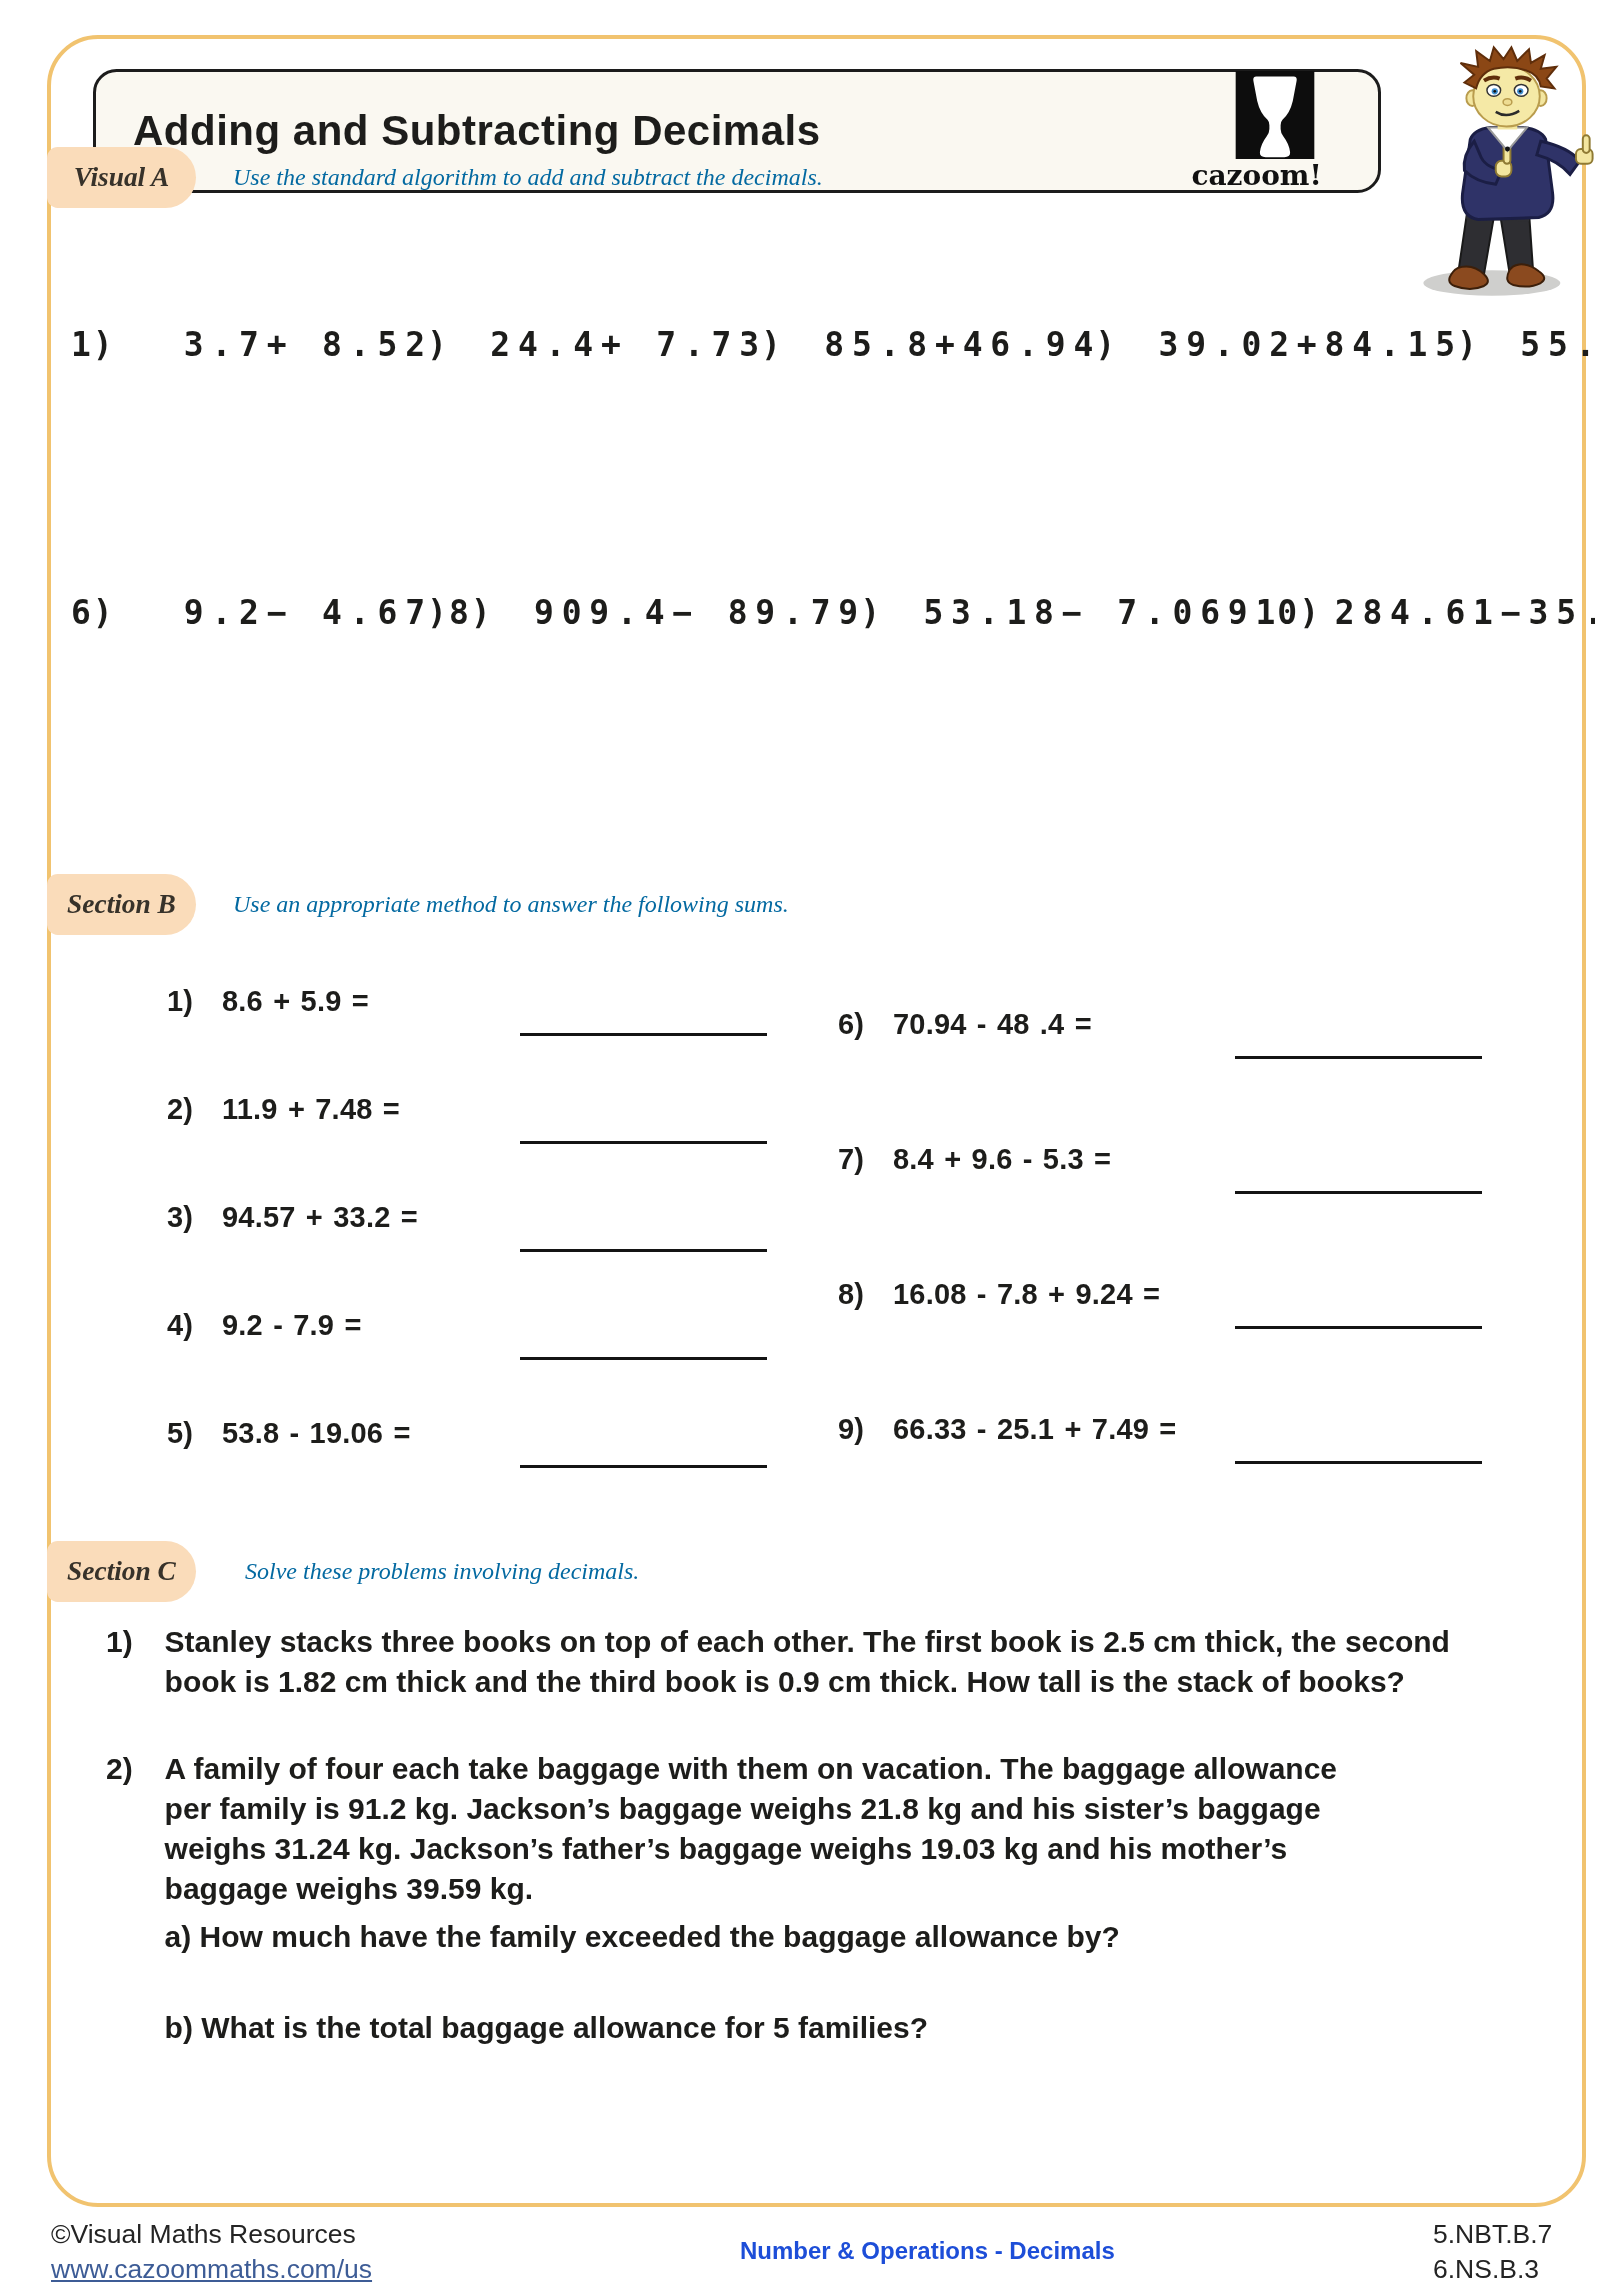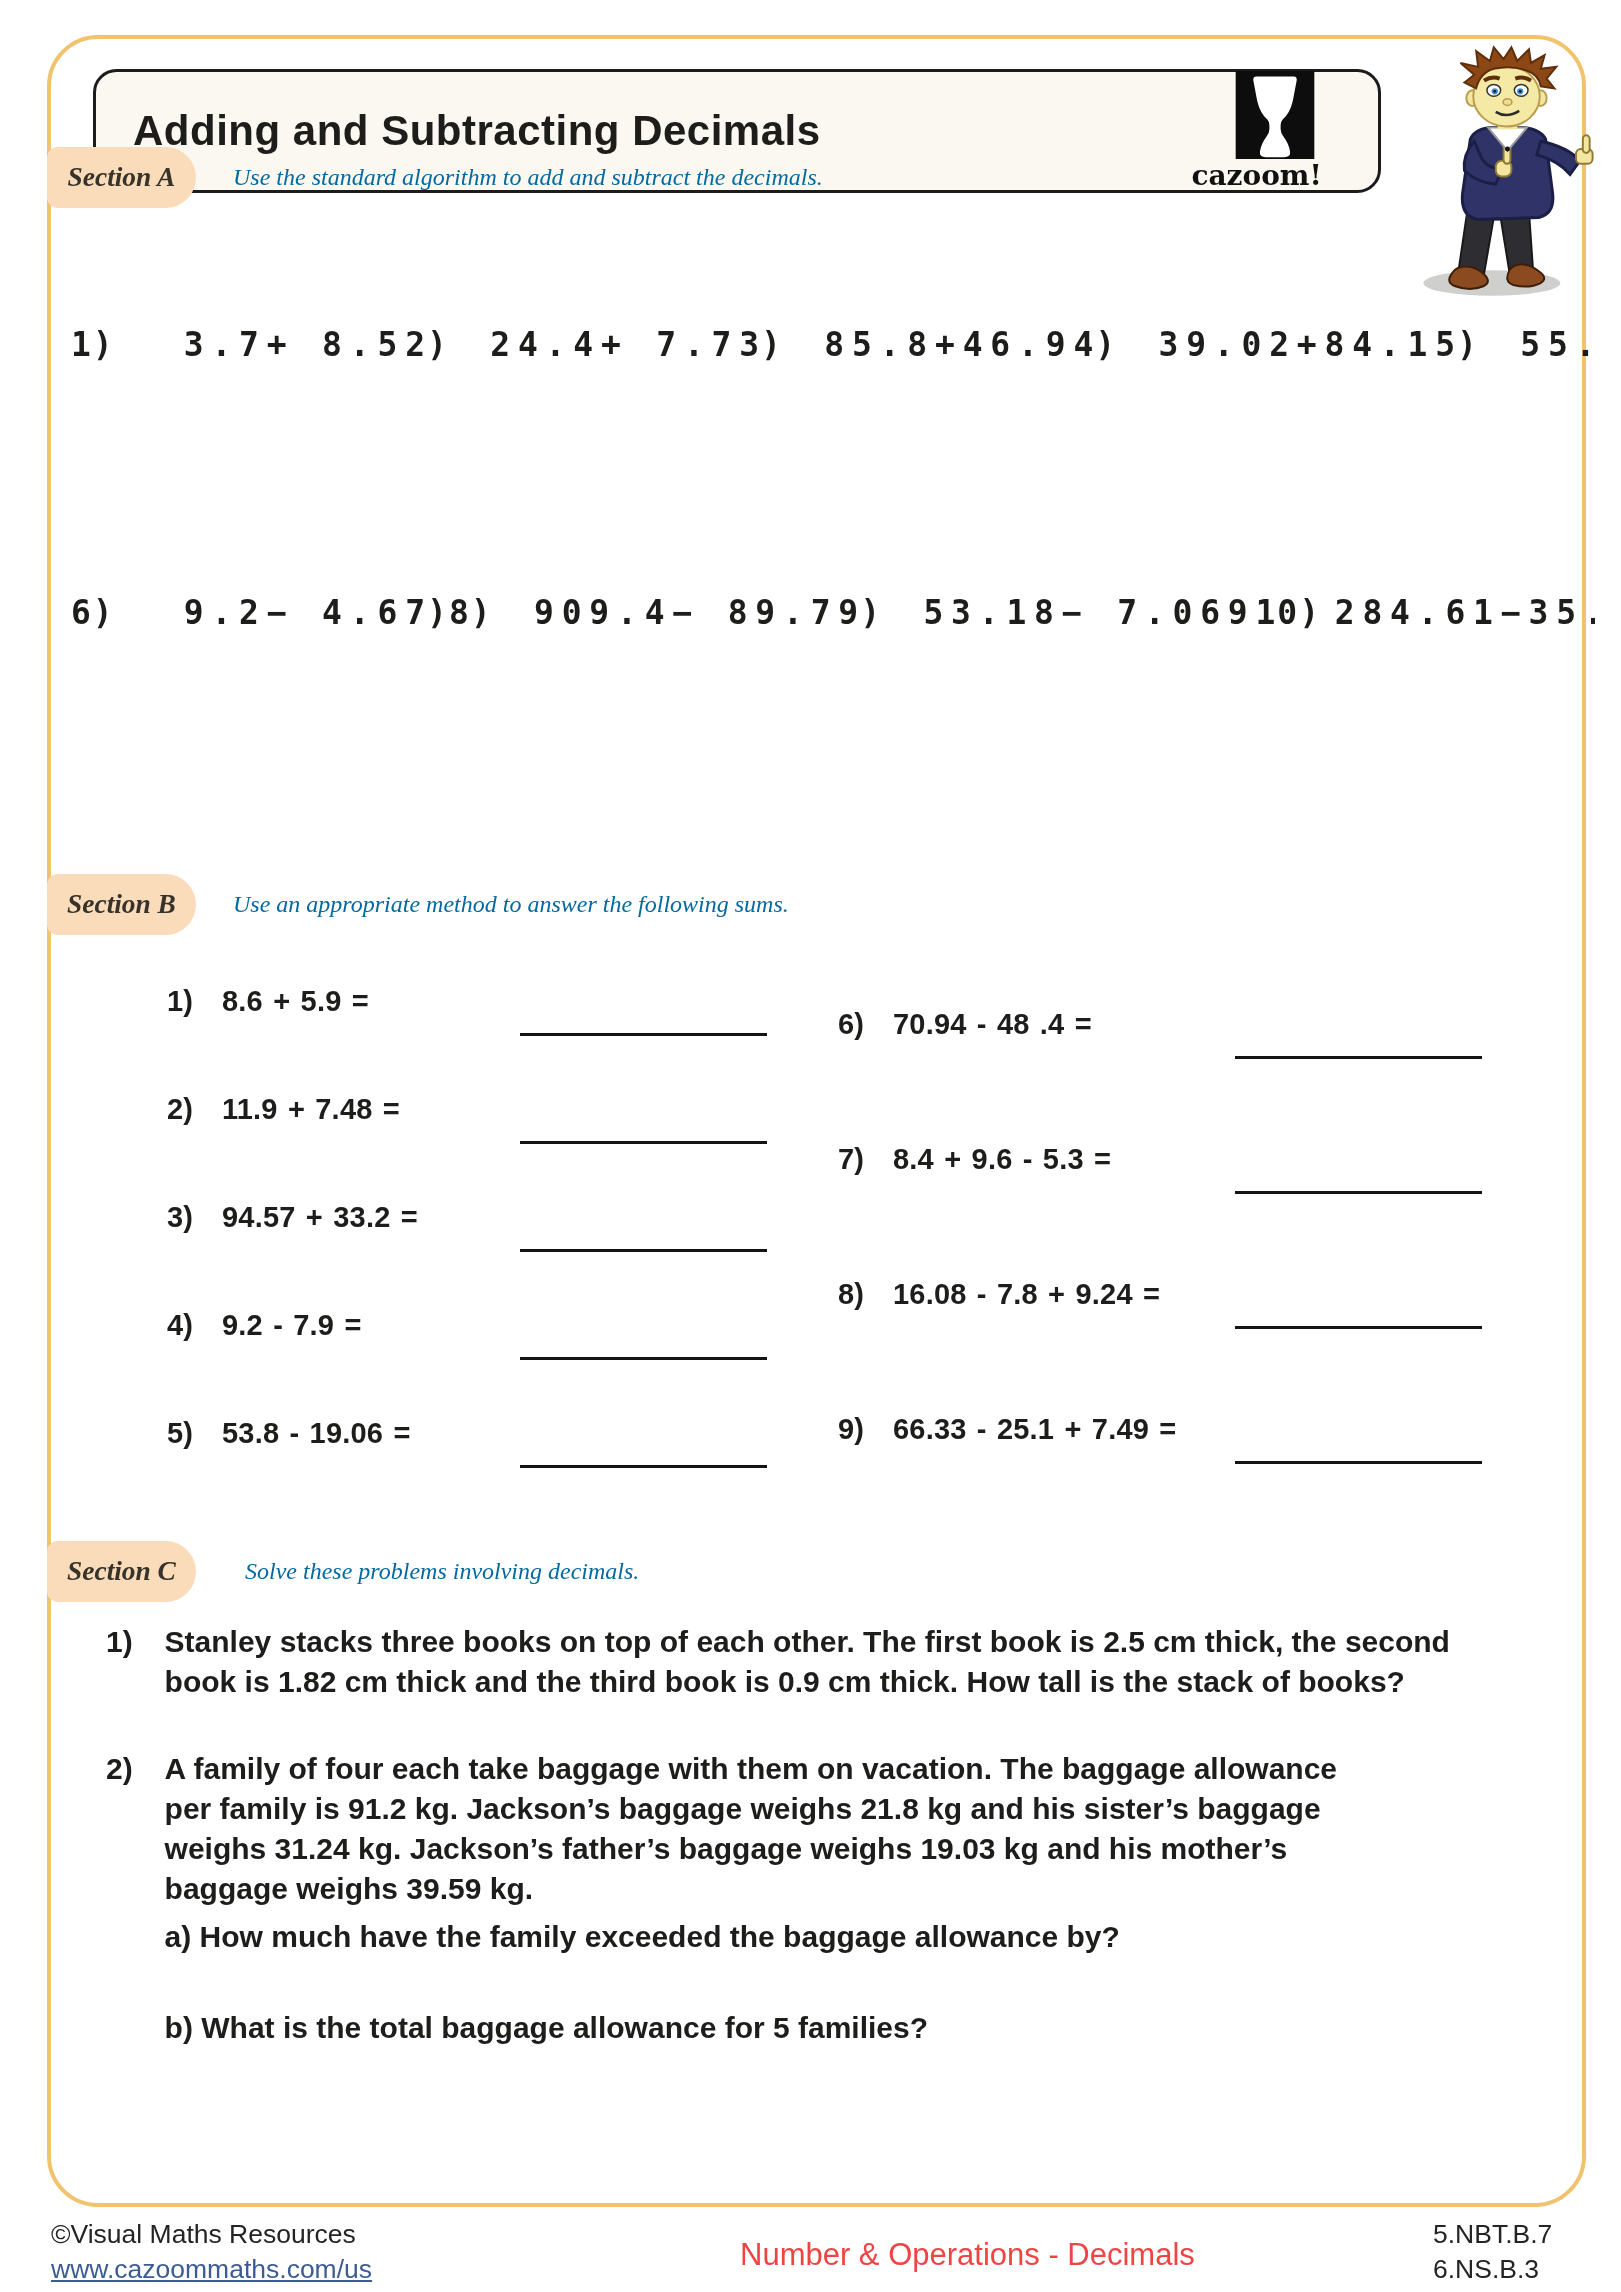--- a/index.html
+++ b/index.html
@@ -46,21 +46,21 @@
   .cwrap{position:absolute;left:106px;right:76px;}
   .cprob{display:flex;gap:17.6px;font-weight:bold;font-size:30px;line-height:40px;}
   .cnum{width:41px;flex:none;}
   .ctext1{max-width:1313px;}
   .ctext2{max-width:1225px;}
   .cpart{margin-top:7.8px;}
   .cpartb{margin-top:51px;}
   
   .f-left{position:absolute;left:51px;top:2217px;font-size:26.5px;line-height:35px;color:#242424;}
   .f-link{color:#3d5c96;text-decoration:underline;cursor:pointer;}
-  .f-center{position:absolute;left:740px;top:2237px;font-size:31px;color:#ef4444;}
+  .f-center{position:absolute;left:740px;top:2237px;font-size:24px;color:#1d4ed8;font-weight:bold;}
   .f-right{position:absolute;left:1433px;top:2217px;font-size:26.5px;line-height:35px;color:#242424;}
 </style>
 </head>
 <body>
 
 <div class="page">
   <div class="frame"></div>
 
   <div class="titlebox">
     <div class="title">Adding and Subtracting Decimals</div>
@@ -106,21 +106,21 @@
     <ellipse cx="130" cy="46" rx="7" ry="6" fill="#ffffff" stroke="#333333" stroke-width="1.5"></ellipse>
     <circle cx="103" cy="47" r="3.2" fill="#3f8fd0"></circle>
       <circle cx="129" cy="47" r="3.2" fill="#3f8fd0"></circle>
     <circle cx="103" cy="47" r="1.4" fill="#111111"></circle>
       <circle cx="129" cy="47" r="1.4" fill="#111111"></circle>
     <ellipse cx="116" cy="58" rx="4.5" ry="3.5" fill="#eedc92" stroke="#b99c4d" stroke-width="1.5"></ellipse>
     <path d="M104,68 Q115,75 128,67" stroke="#2b2b2b" stroke-width="2.5" fill="none"></path>
   </svg>
 
   <div class="sec-head" style="top:147px;">
-    <div class="sec-label">Section A</div>
+    <div class="sec-label">Visual A</div>
     <div class="sec-instr">Use the standard algorithm to add and subtract the decimals.</div>
   </div>
 
   <div class="arow" style="top:317px;">
     <div class="aprob">
       <span class="anum">1)</span>
       <div class="stack">
         <span class="opline">  3.7</span>
         <span class="opline">+ 8.5</span>
         <div class="sumline"></div>

